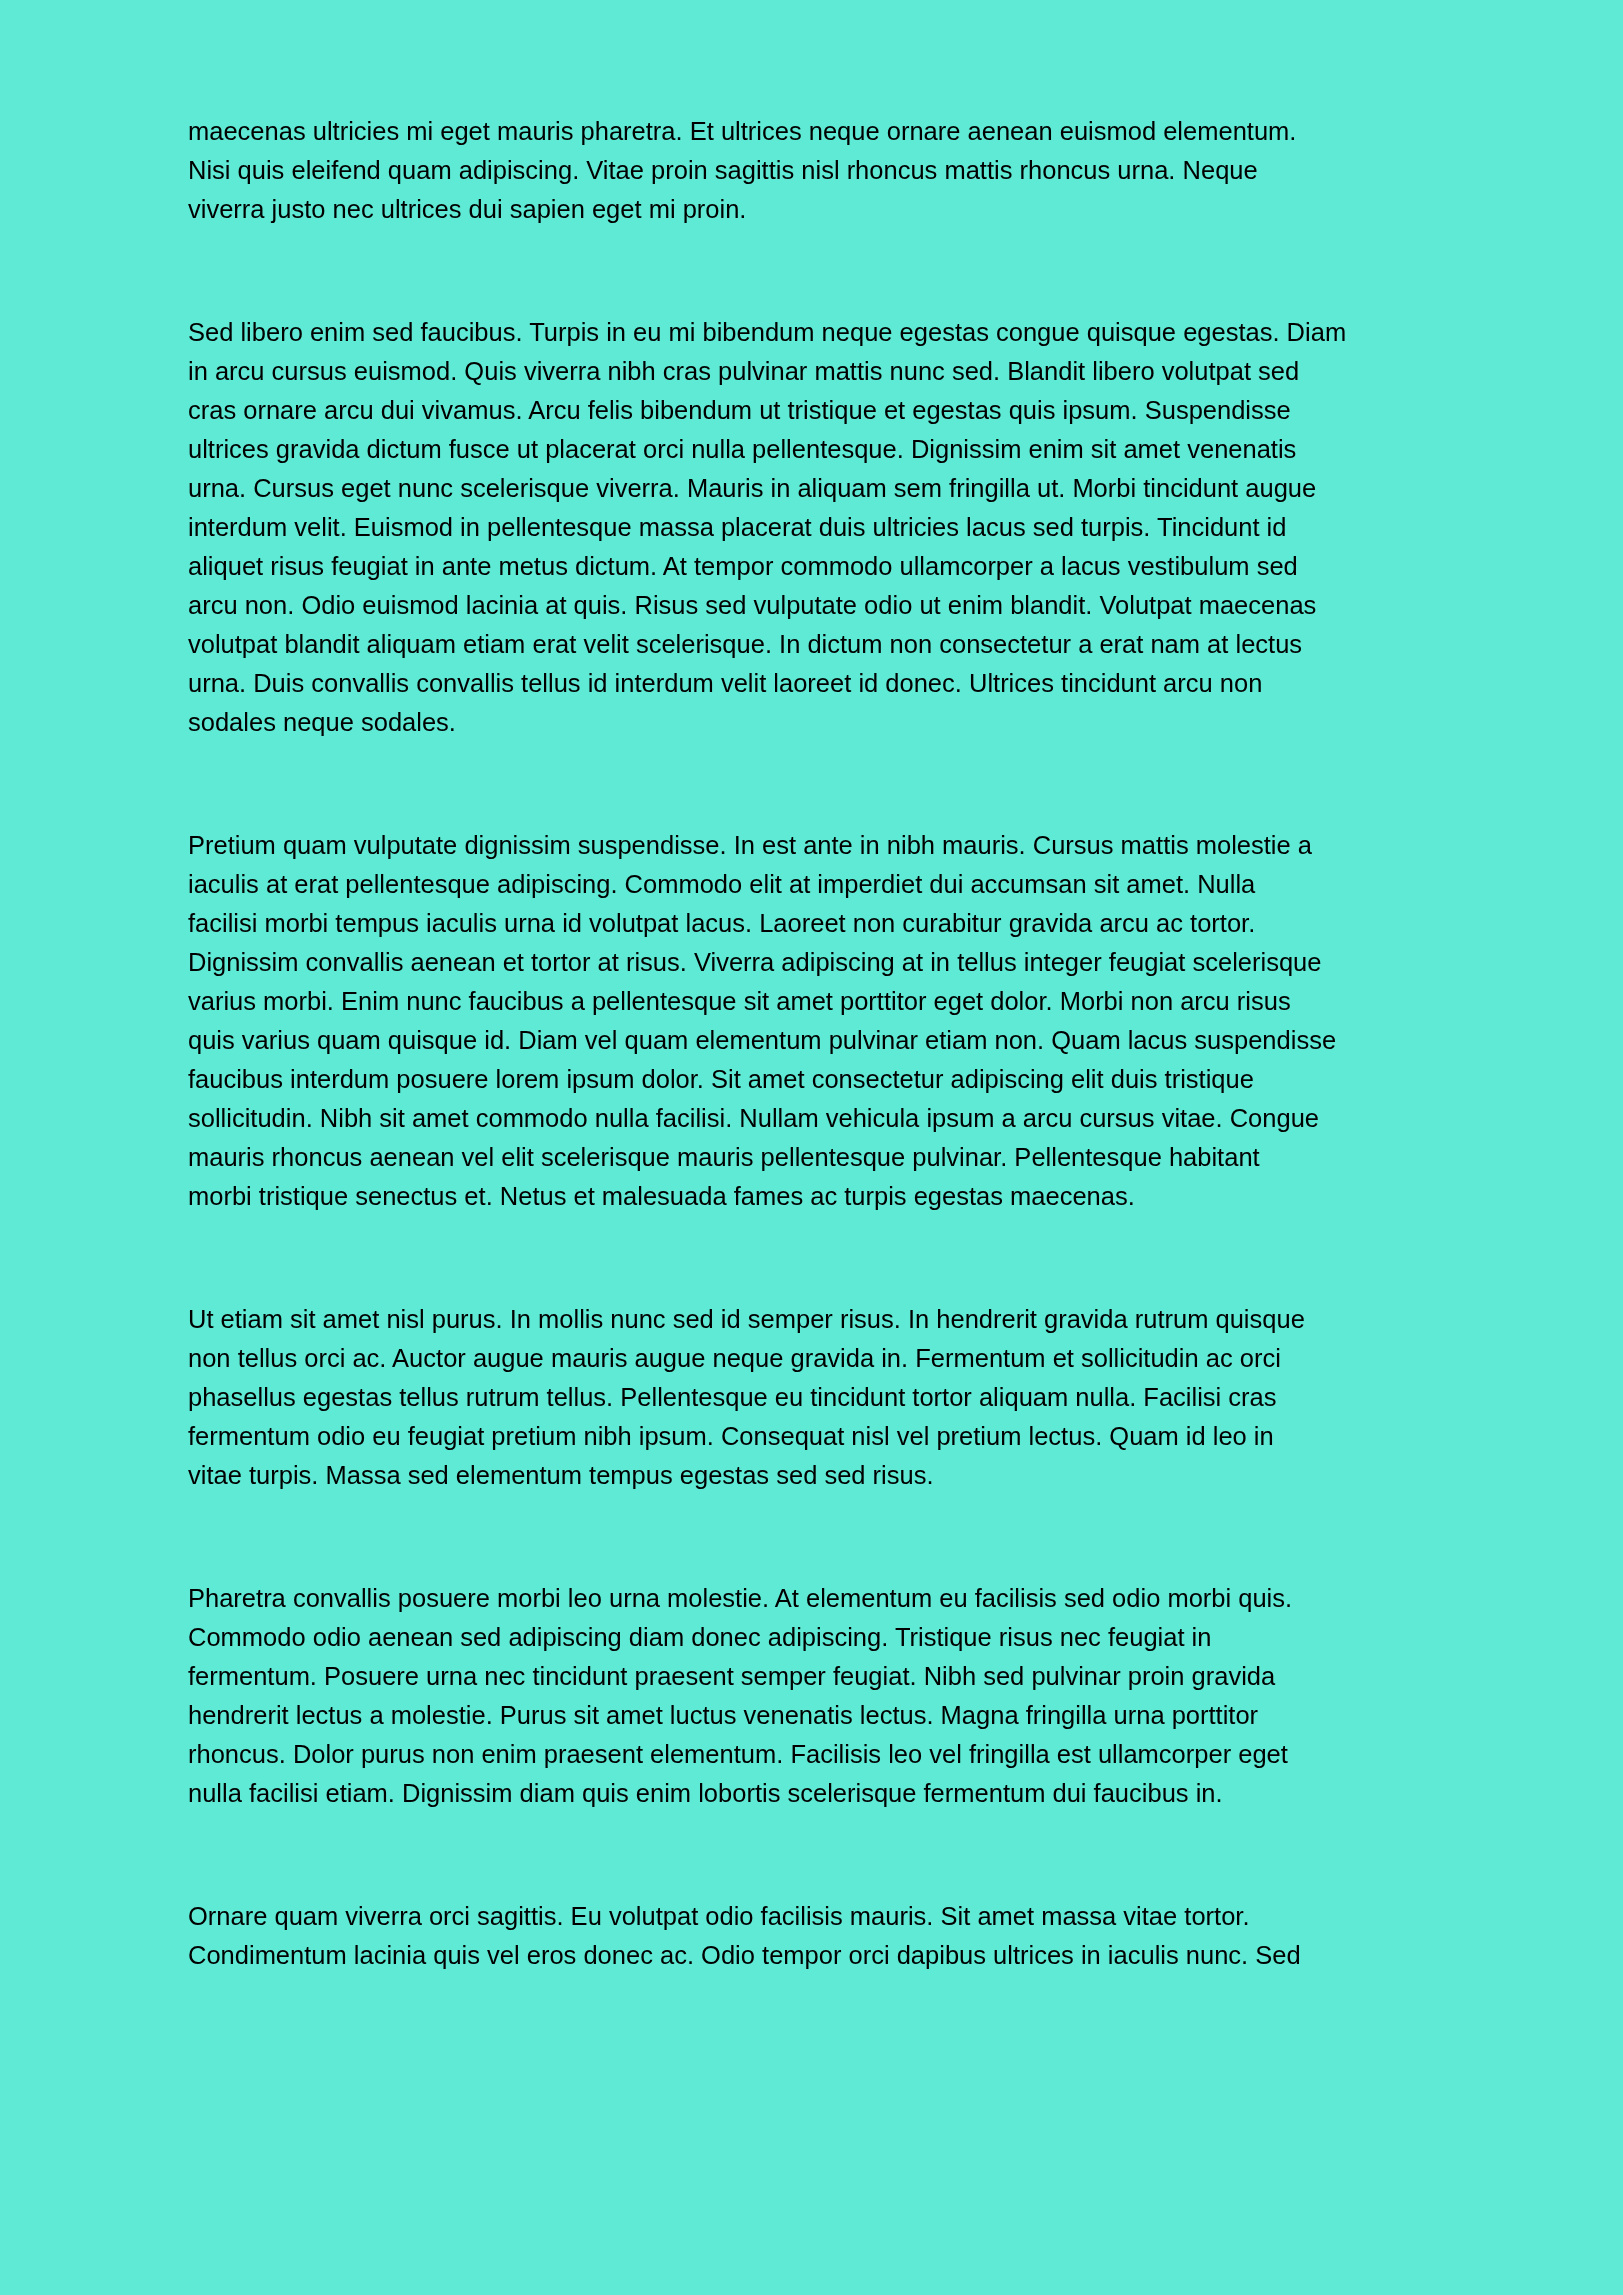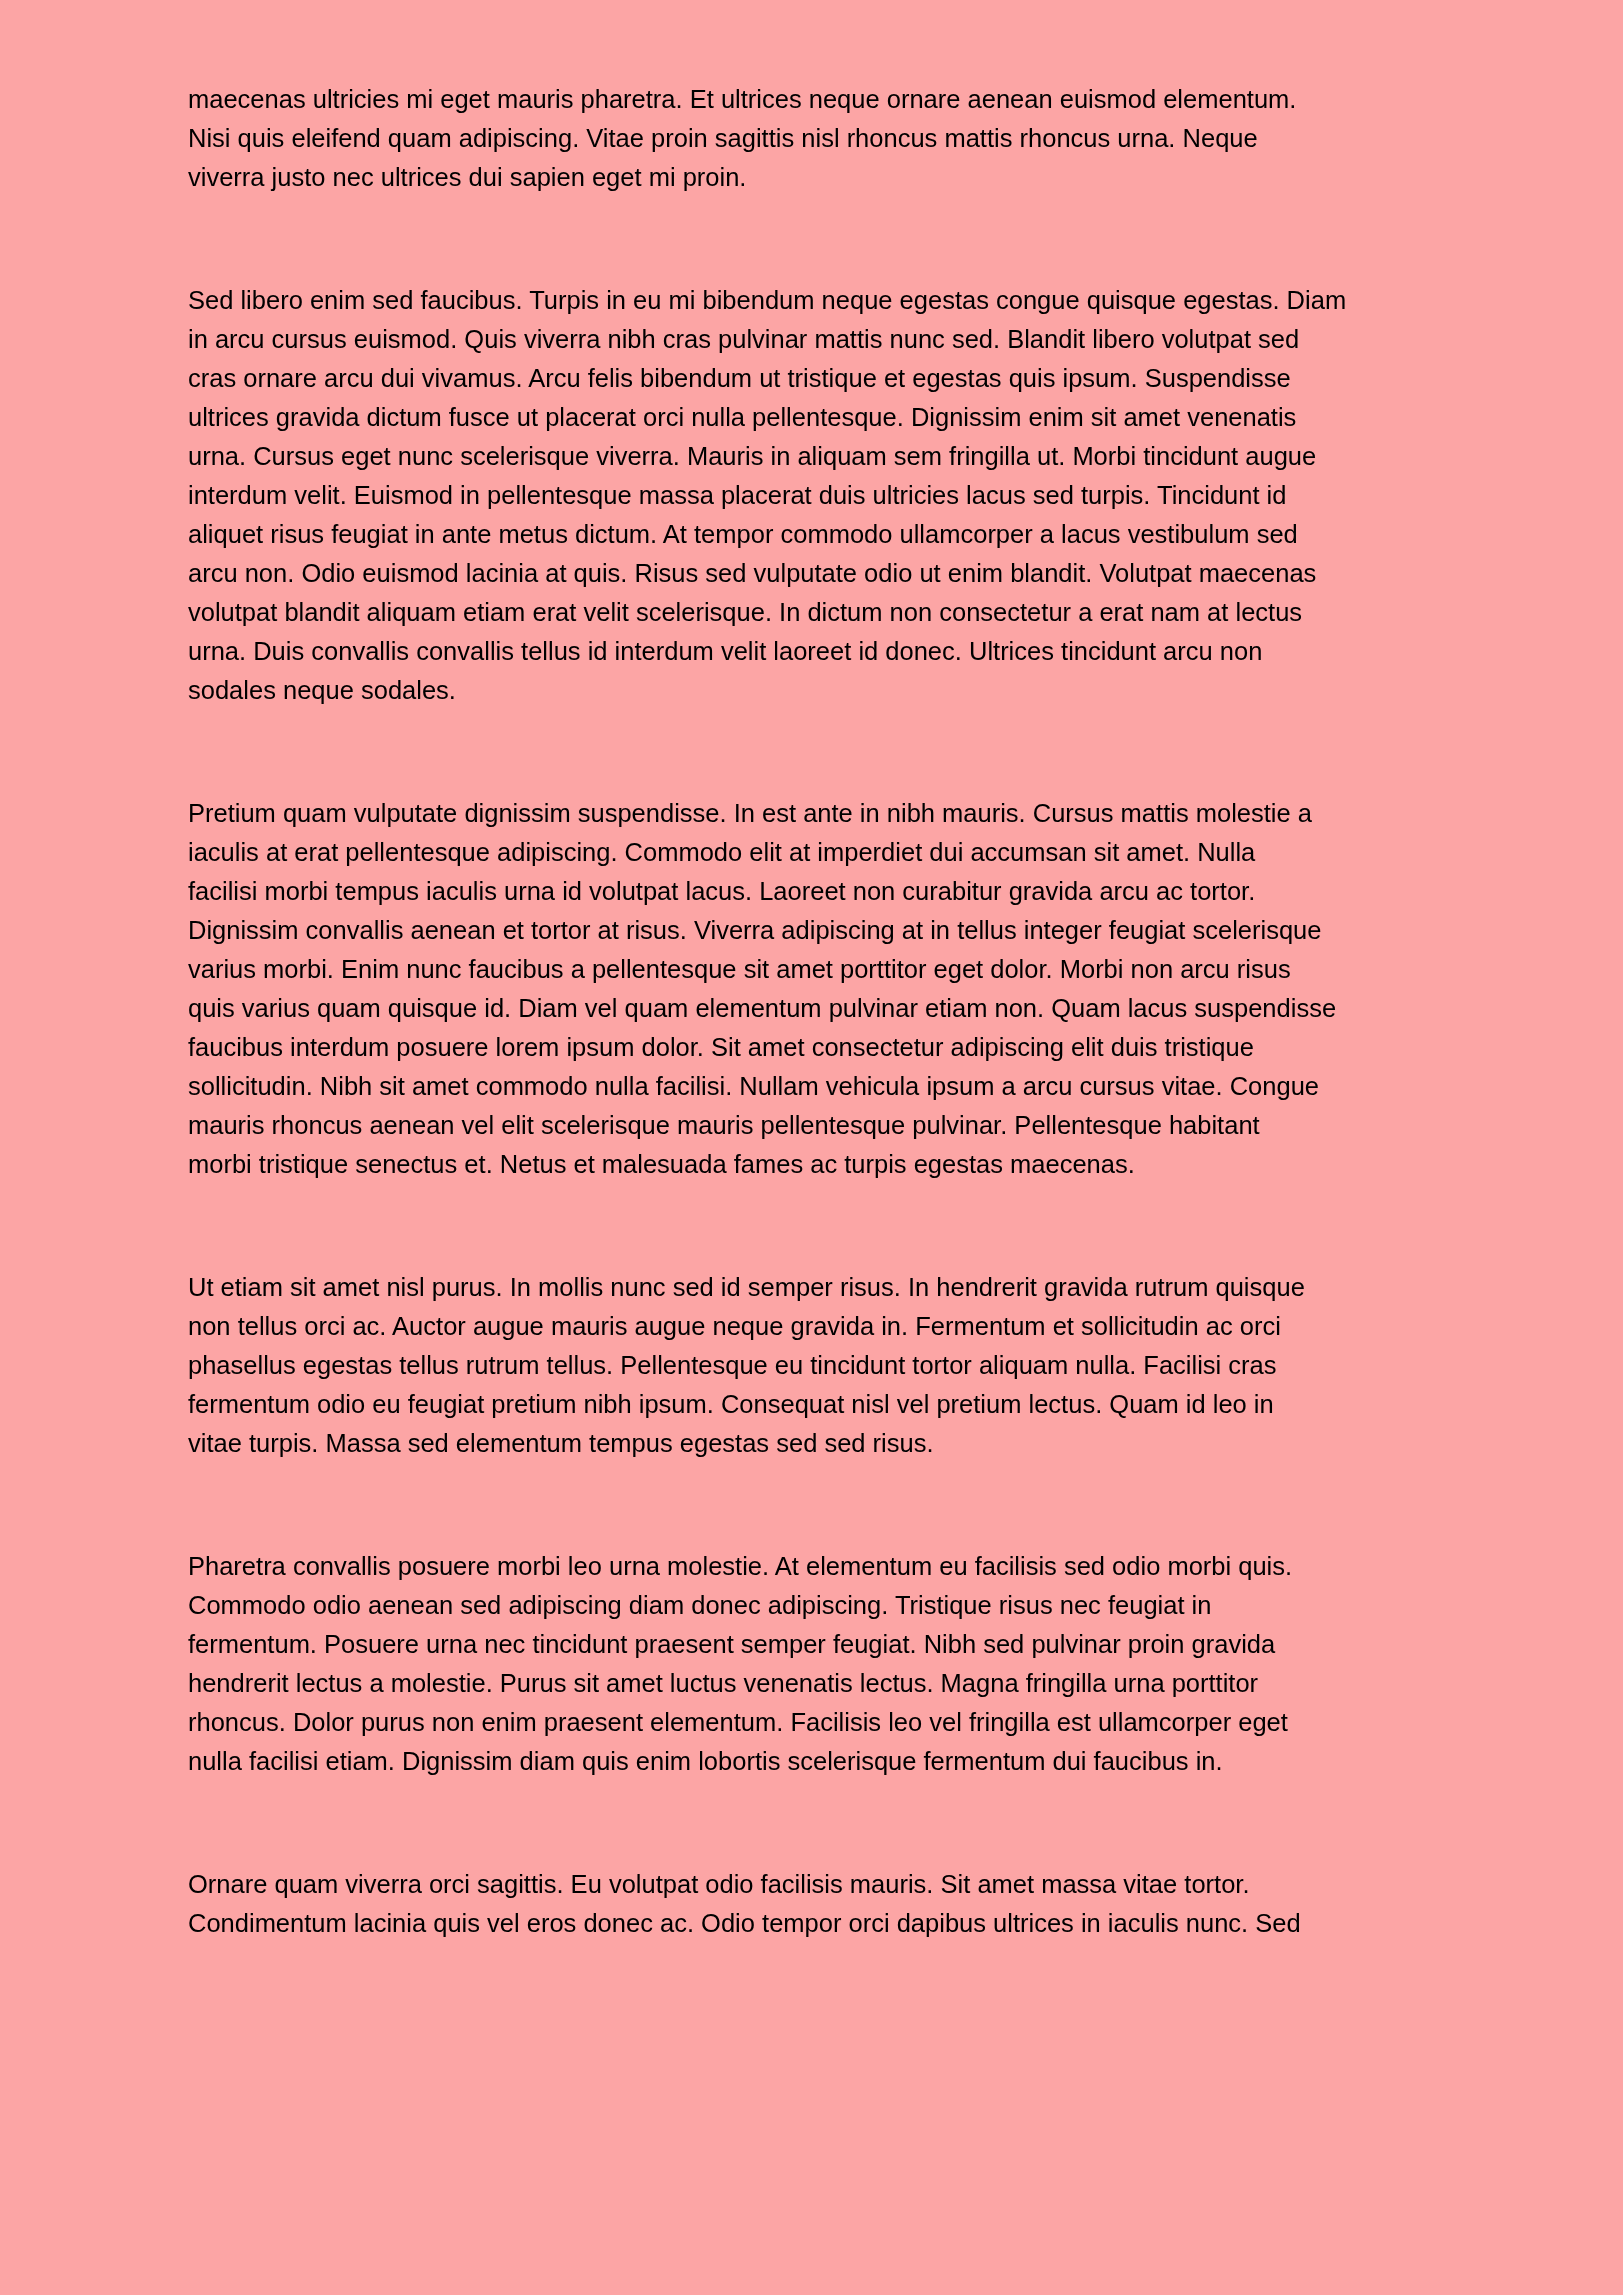--- a/index.html
+++ b/index.html
@@ -4,24 +4,24 @@
 <style>
   html, body {
     margin: 0;
     padding: 0;
     background: #ffffff;
   }
   .page {
     position: relative;
     width: 1623px;
     height: 2295px;
-    background: #fca5a5;
+    background: #5eead4;
     overflow: hidden;
     box-sizing: border-box;
-    padding: 80px 187px 0 188px;
+    padding: 112px 187px 0 188px;
     font-family: "Liberation Sans", sans-serif;
     color: #000000;
   }
   .paragraph {
     margin: 0 0 84px 0;
     font-size: 25.5px;
     line-height: 39px;
     font-weight: 400;
     letter-spacing: 0px;
     white-space: pre-line; 

